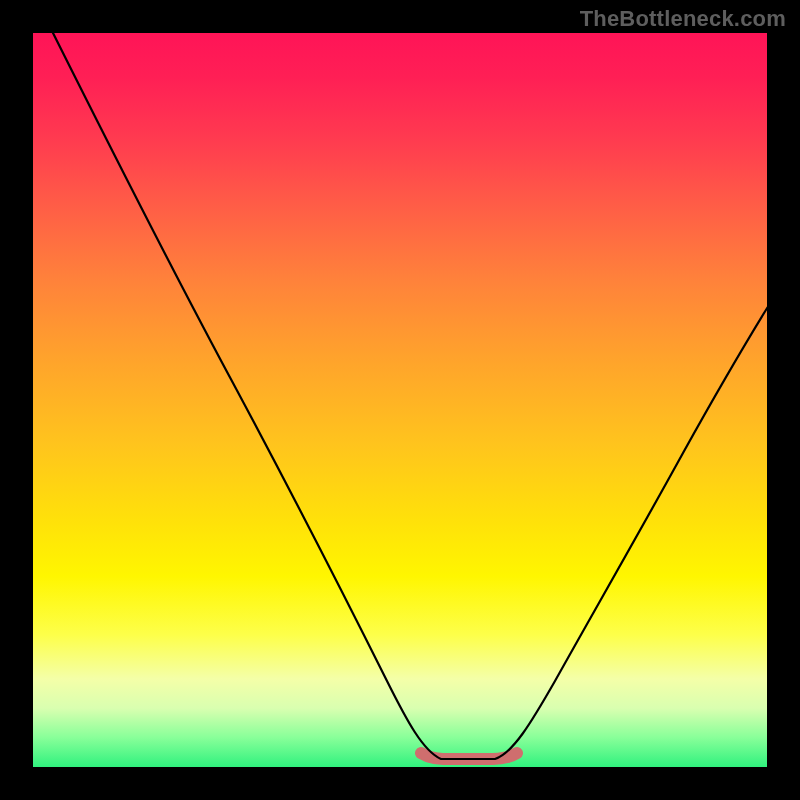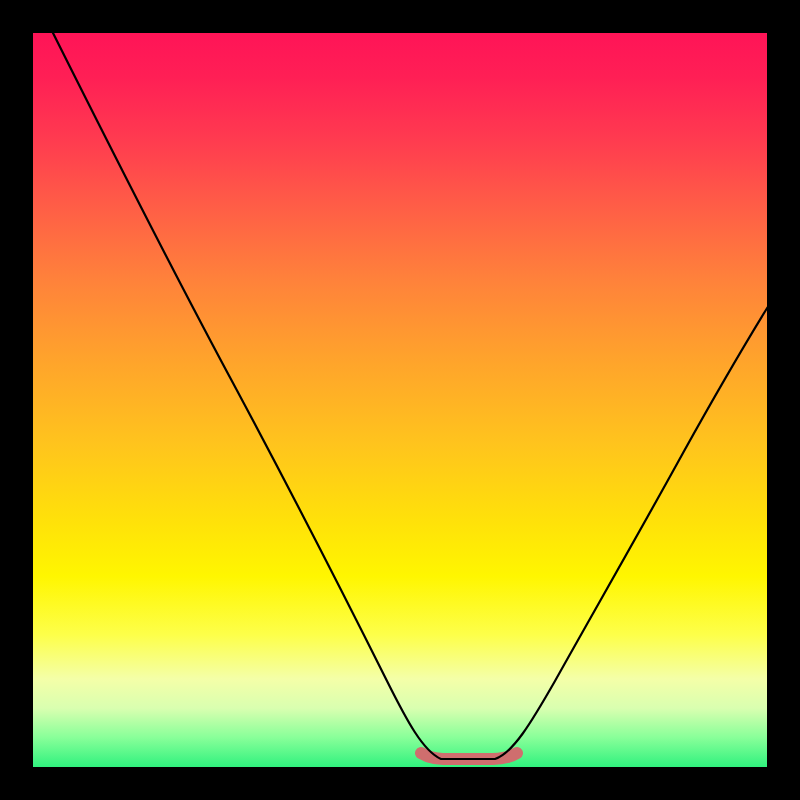--- a/index.html
+++ b/index.html
@@ -66,20 +66,21 @@
     fill: none;
     stroke: #cf6e6e;
     stroke-width: 12;
     stroke-linecap: round;
   }
 </style>
 </head>
 <body>
 
 <div class="frame">
+  <div class="watermark">TheBottleneck.com</div>
 
   <div class="plot-area">
     <div class="gradient-bg"></div>
 
     <svg class="curves" viewBox="0 0 734 734" preserveAspectRatio="none">
       <path class="curve-highlight" d="M 388 720
            Q 398 726 410 726
            L 460 726
            Q 474 726 484 720"></path>
       <path class="curve-main" d="M 18 -4

